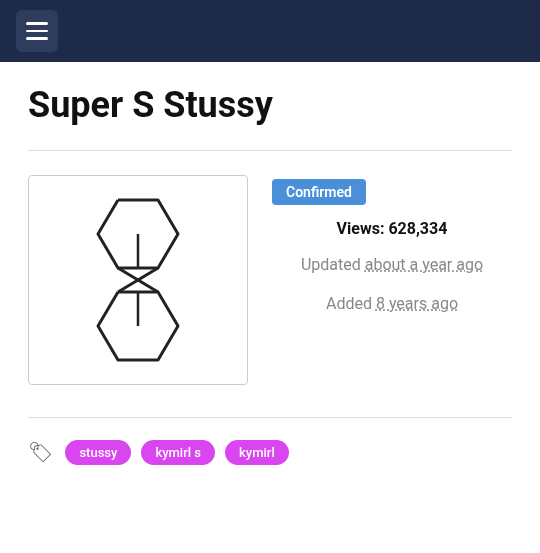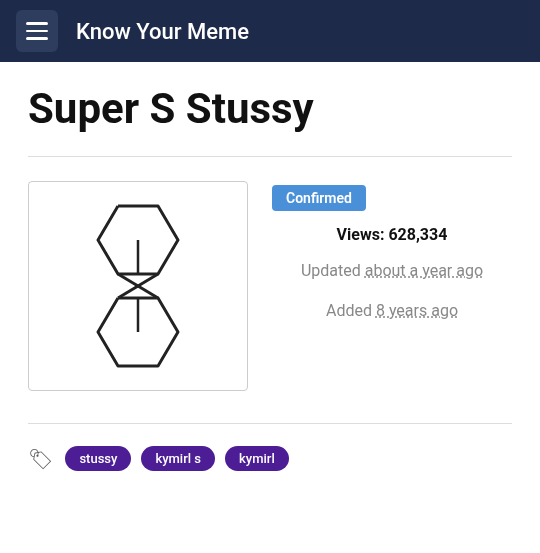--- a/index.html
+++ b/index.html
@@ -45,21 +45,21 @@
       font-weight: 500;
       margin-left: 18px;
     }
 
     
     .main {
       padding: 24px 28px 24px 28px;
     }
 
     .page-title {
-      font-size: 42px;
+      font-size: 36px;
       font-weight: 700;
       color: #111;
       margin-bottom: 24px;
       line-height: 1.1;
     }
 
     
     .divider {
       border: none;
       border-top: 1px solid #ddd;
@@ -141,39 +141,38 @@
       align-items: center;
       gap: 10px;
       flex-wrap: wrap;
     }
     .tag-icon {
       color: #555;
       font-size: 20px;
       margin-right: 2px;
     }
     .tag {
-      background: #4c1d95;
+      background: #d946ef;
       color: #fff;
       font-size: 13px;
       font-weight: 500;
       padding: 5px 14px;
       border-radius: 20px;
       cursor: pointer;
     }
   </style>
 </head>
 <body>
 
 <header class="header">
   <div class="hamburger-btn">
     <span></span>
     <span></span>
     <span></span>
   </div>
-  <span class="header-title">Know Your Meme</span>
 </header>
 
 <div class="main">
 
   <h1 class="page-title">Super S Stussy</h1>
 
   <hr class="divider">
 
   <div class="content-row">
 

